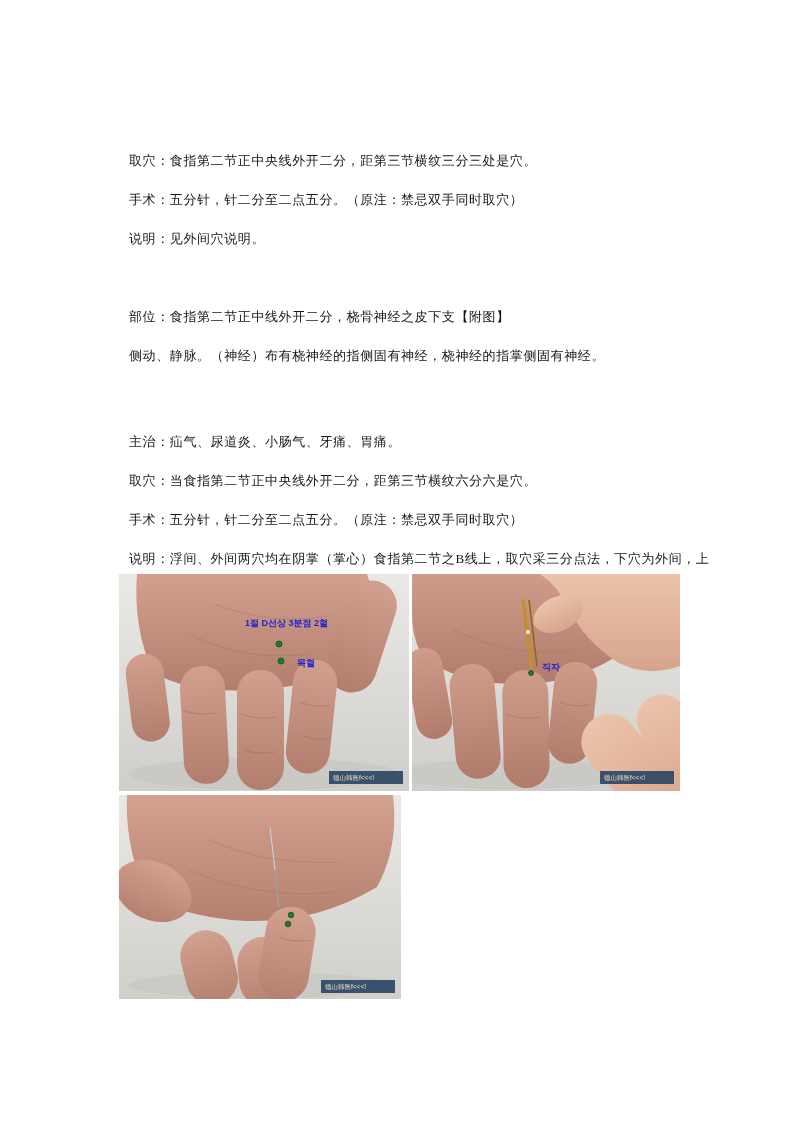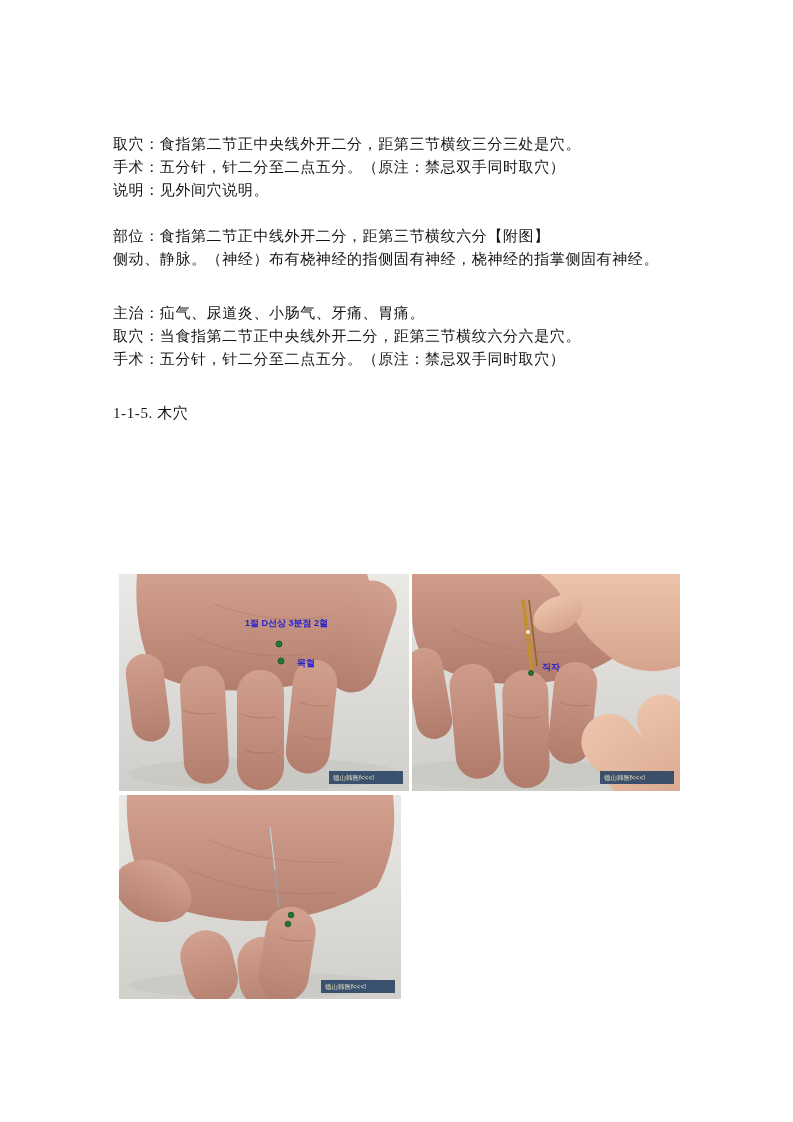--- a/index.html
+++ b/index.html
@@ -7,22 +7,22 @@
     position:relative;
     width:793px;height:1122px;
     background:#ffffff;
     font-family:"Liberation Serif", serif;
     overflow:hidden;
   }
   .textblock{
     position:absolute;left:113px;top:133px;width:600px;
   }
   .line{
-    margin:0;
-    font-size:15px;
+    margin:16px;
+    font-size:13px;
     line-height:23px;
     color:#161616;
     letter-spacing:0.6px;
     white-space:nowrap;
   }
   .sp{height:23px;}
   .sp2{height:31px;}
   .photos{
     position:absolute;left:111px;top:566px;width:562px;height:425px;
   }
@@ -45,26 +45,27 @@
 </head>
 <body>
 
 <div class="page">
 
   <div class="textblock">
     <p class="line">取穴：食指第二节正中央线外开二分，距第三节横纹三分三处是穴。</p>
     <p class="line">手术：五分针，针二分至二点五分。（原注：禁忌双手同时取穴）</p>
     <p class="line">说明：见外间穴说明。</p>
     <div class="sp"></div>
-    <p class="line">部位：食指第二节正中线外开二分，距第三节横纹六分【附图】</p>
+    <p class="line">部位：食指第二节正中线外开二分，桡骨神经之皮下支【附图】</p>
     <p class="line">侧动、静脉。（神经）布有桡神经的指侧固有神经，桡神经的指掌侧固有神经。</p>
     <div class="sp2"></div>
     <p class="line">主治：疝气、尿道炎、小肠气、牙痛、胃痛。</p>
     <p class="line">取穴：当食指第二节正中央线外开二分，距第三节横纹六分六是穴。</p>
     <p class="line">手术：五分针，针二分至二点五分。（原注：禁忌双手同时取穴）</p>
+    <p class="line">说明：浮间、外间两穴均在阴掌（掌心）食指第二节之B线上，取穴采三分点法，下穴为外间，上</p>
     <div class="sp2"></div>
     <p class="line">1-1-5. 木穴</p>
   </div>
 
   <div class="photos">
 
     <figure class="photo p1">
       <svg viewBox="0 0 290 217" width="290" height="217">
         <defs>
           <linearGradient id="bgA" x1="0" y1="0" x2="0" y2="1">

